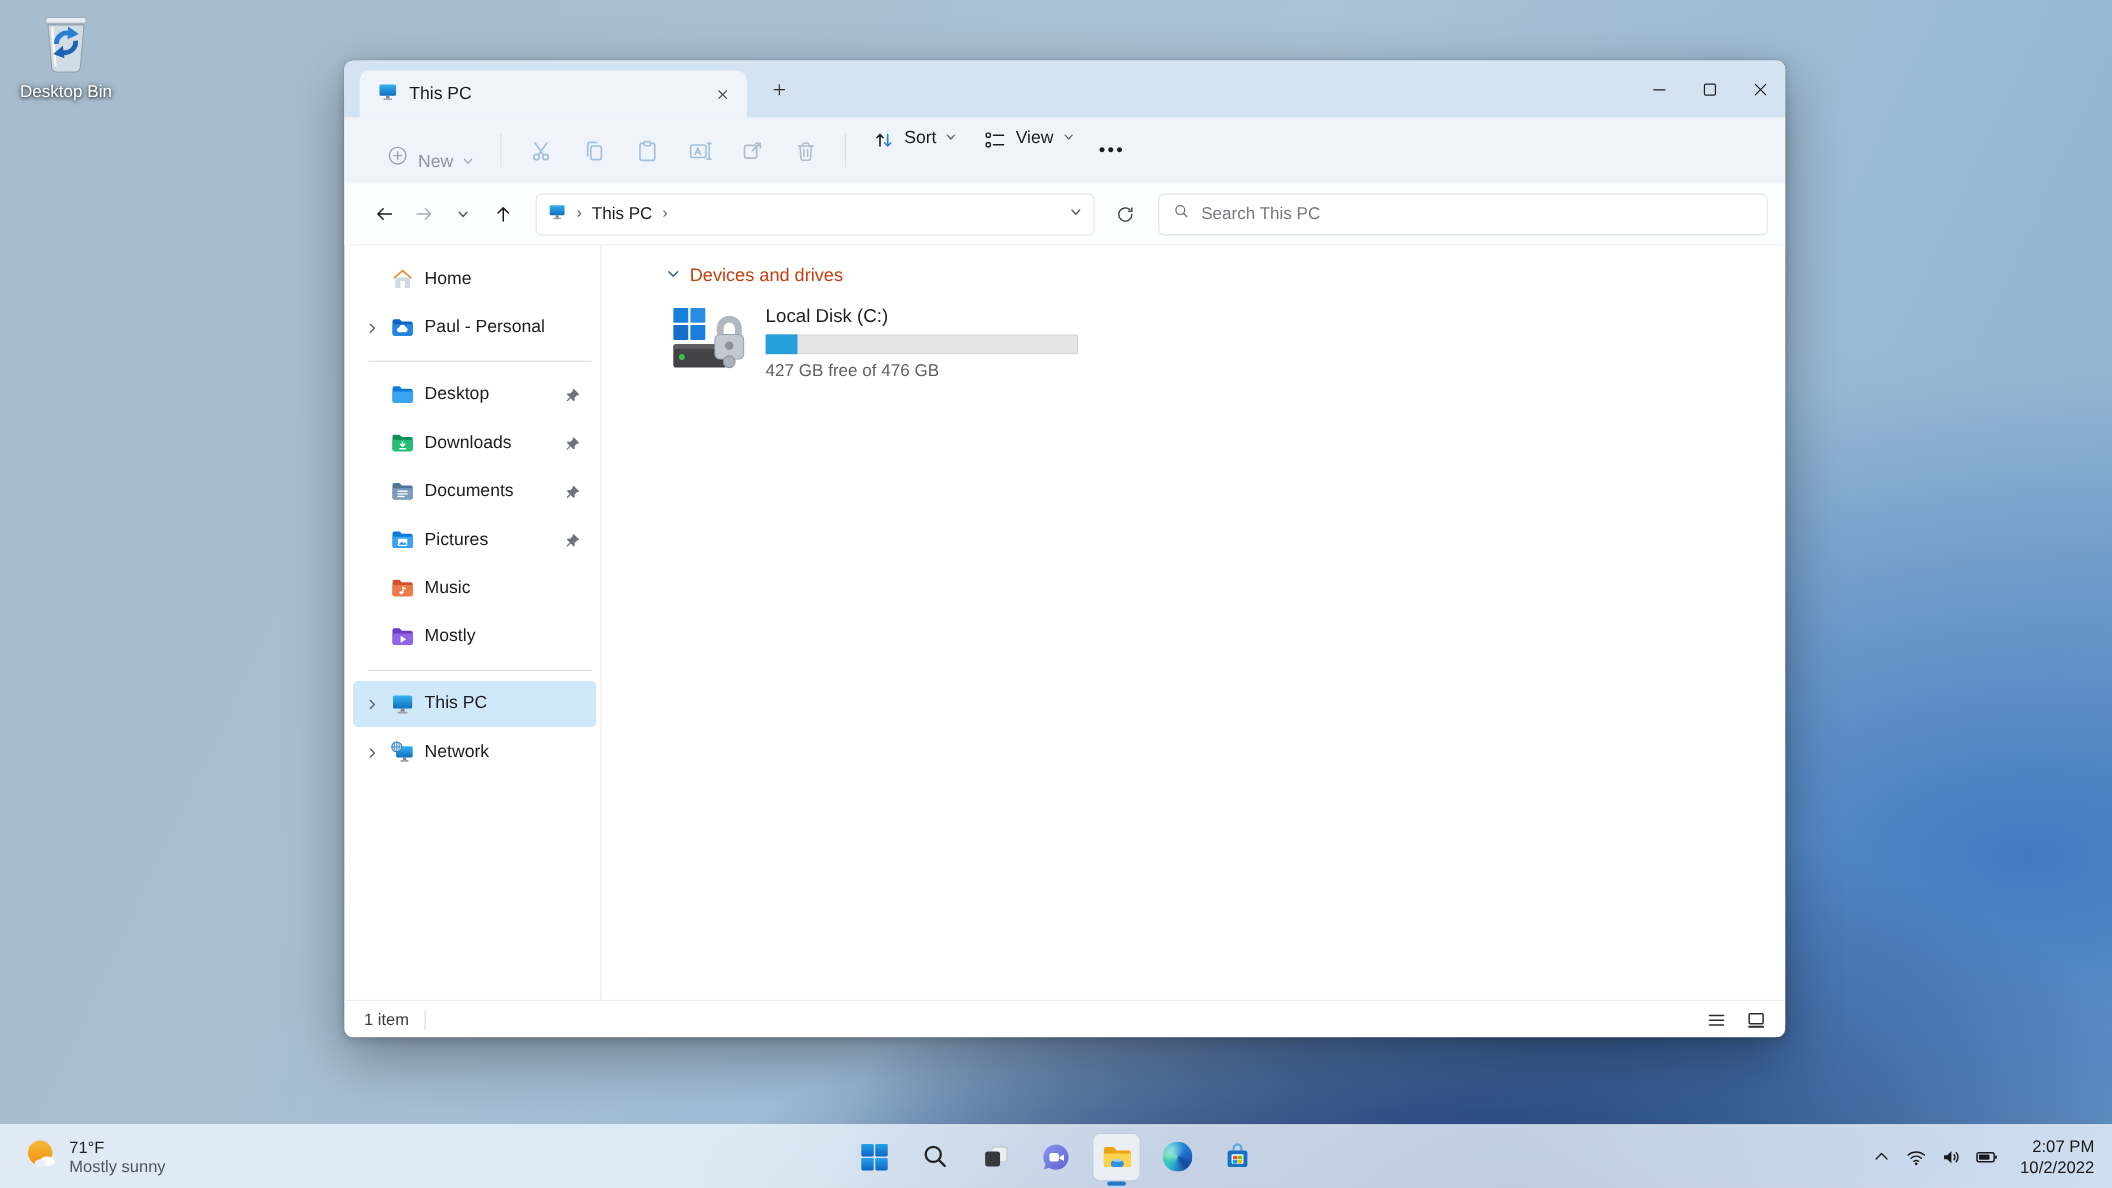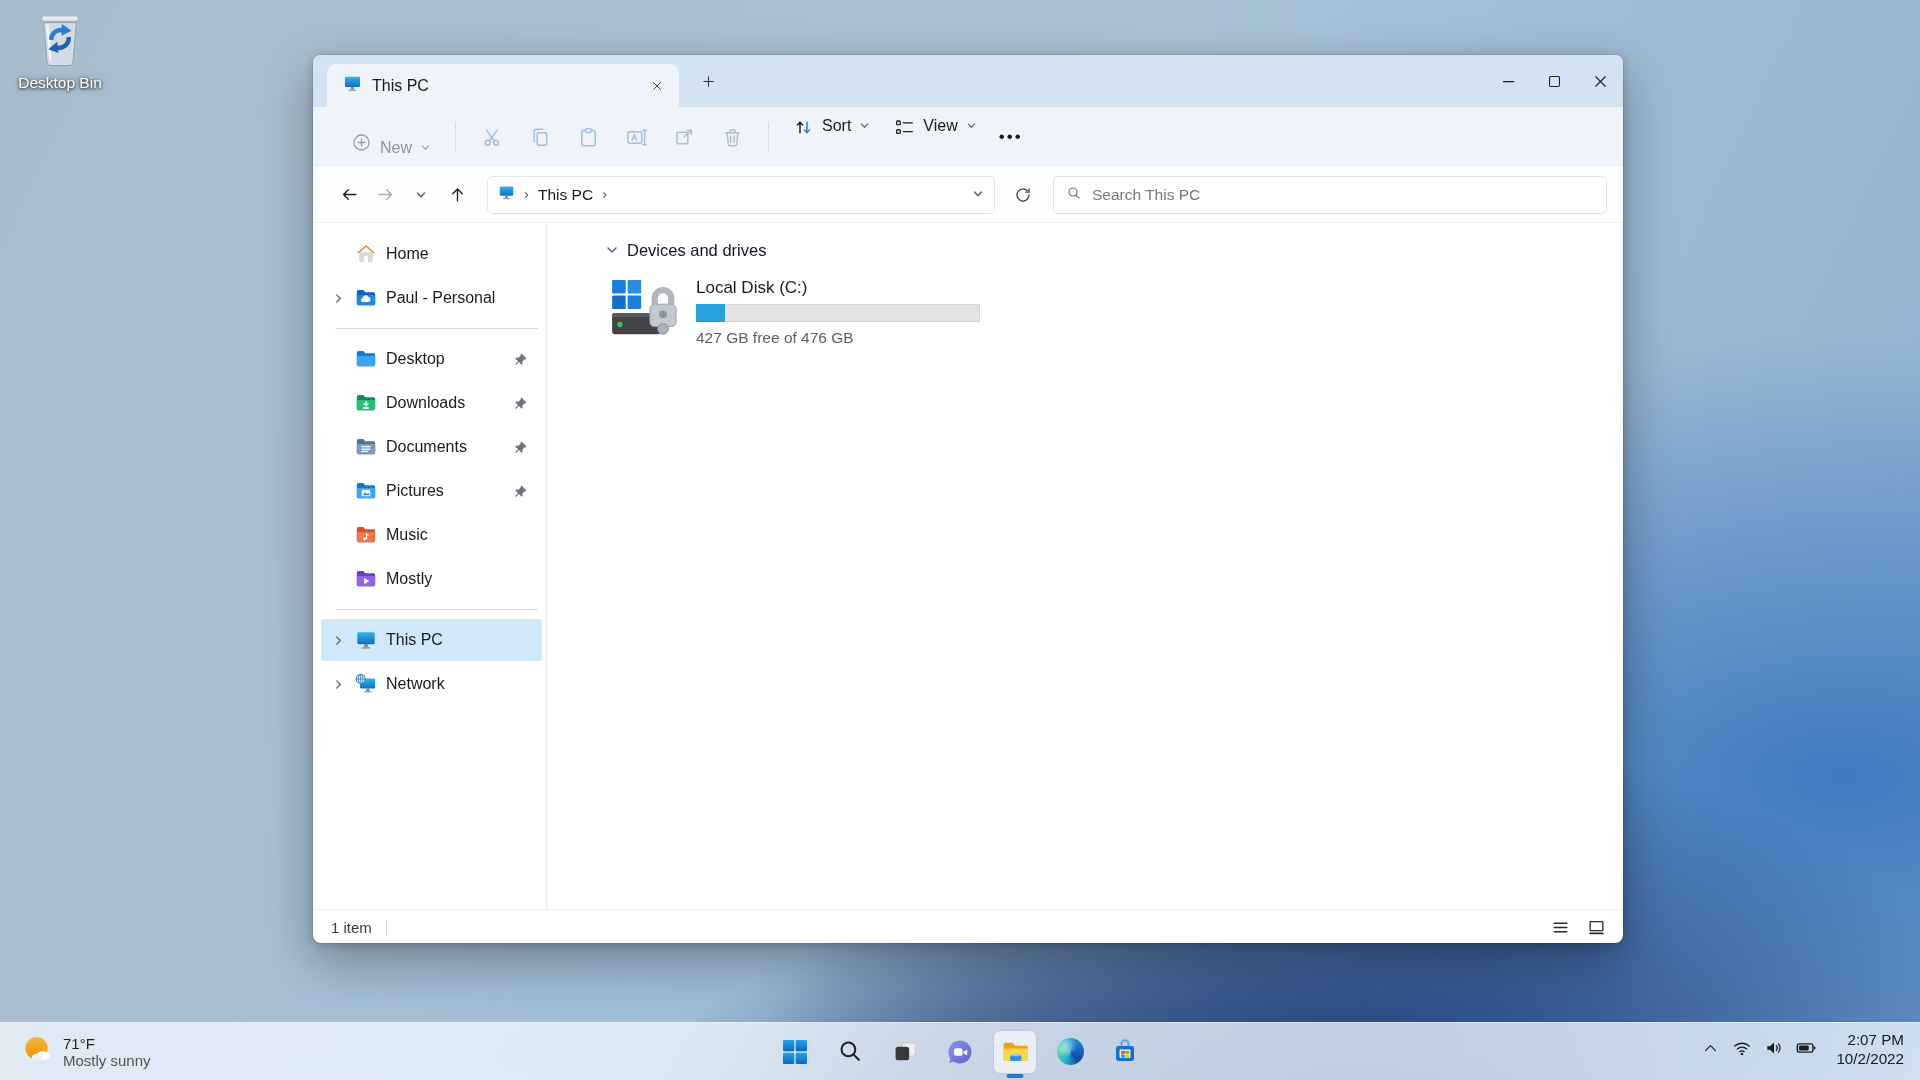--- a/index.html
+++ b/index.html
@@ -71,21 +71,21 @@
   .sb-item.selected { background:#cfe8fa; }
   .sb-chev { width:26px; display:grid; place-items:center; }
   .sb-chev.hidden svg { visibility:hidden; }
   .sb-icon { width:30px; display:grid; place-items:center; }
   .sb-label { margin-left:5px; white-space:nowrap; }
   .sb-pin { margin-left:auto; margin-right:14px; display:grid; place-items:center; }
   .sb-divider { height:1px; background:#dadada; margin:9px 4px 9px 14px; }
 
   
   .content { flex:1; padding:18px 0 0 24px; }
-  .group-header { display:flex; align-items:center; gap:9px; font-size:16.5px; color:#0f172a; }
+  .group-header { display:flex; align-items:center; gap:9px; font-size:16.5px; color:#c2410c; }
   .drive-item { margin-top:14px; display:flex; gap:12px; width:390px; padding:4px; border-radius:4px; }
   .drive-name { font-size:17px; color:#1c1c1c; }
   .usage { width:284px; height:18px; margin-top:6px; background:#e4e4e4; box-shadow:inset 0 0 0 1px rgba(0,0,0,.06); }
   .usage-fill { height:100%; background:#26a0da; }
   .drive-free { margin-top:7px; font-size:15.5px; color:#5e6164; }
 
   
   .statusbar { height:34px; border-top:1px solid #ececec; display:flex; align-items:center;
     padding:2px 12px 0 18px; font-size:15px; color:#3a3a3a; flex:none; }
   .st-sep { width:1px; height:17px; background:#d9d9d9; margin-left:14px; }
@@ -96,21 +96,21 @@
   .taskbar { position:absolute; left:0; right:0; bottom:0; height:58px;
     background:rgba(240,246,252,.78); backdrop-filter:blur(28px) saturate(1.3);
     border-top:1px solid rgba(255,255,255,.35);padding-left:44px; }
   .tk-weather { position:absolute; left:12px; top:0; bottom:0; display:flex; align-items:center; gap:10px; padding:0 10px; border-radius:6px; }
   .tk-weather .t1 { font-size:15px; color:#1f1f1f; }
   .tk-weather .t2 { font-size:15px; color:#4f545a; }
   .tk-center { position:absolute; left:50%; top:50%; transform:translate(-50%,-50%); display:flex; gap:13px; }
   .tk-btn { width:42px; height:42px; border:none; background:transparent; border-radius:6px; display:grid; place-items:center; position:relative; }
   .tk-btn.active { background:rgba(255,255,255,.62); box-shadow:0 0 0 1px rgba(0,0,0,.04); }
   .run-indicator { position:absolute; left:50%; transform:translateX(-50%); bottom:-5px; width:17px; height:3.5px; border-radius:2px; background:#2579cd; }
-  .tk-right { position:absolute; right:10px; top:0; bottom:12px; display:flex; align-items:flex-end; }
+  .tk-right { position:absolute; right:10px; top:0; bottom:0; display:flex; align-items:center; }
   .tray-btn { width:32px; height:40px; border:none; background:transparent; border-radius:5px; display:grid; place-items:center; }
   .tk-clock { margin-left:8px; padding:0 6px; text-align:right; font-size:15.2px; line-height:19px; color:#191919; }
 
   .edge-circle { width:27px; height:27px; border-radius:50%;
     background:
       radial-gradient(circle at 30% 28%, rgba(255,255,255,.5), rgba(255,255,255,0) 42%),
       conic-gradient(from 210deg, #2bb3d2, #57d8a0 70deg, #2bb3d2 115deg, #1e78d0 200deg, #15489c 290deg, #2bb3d2 360deg); }
 </style>
 </head>
 <body>

